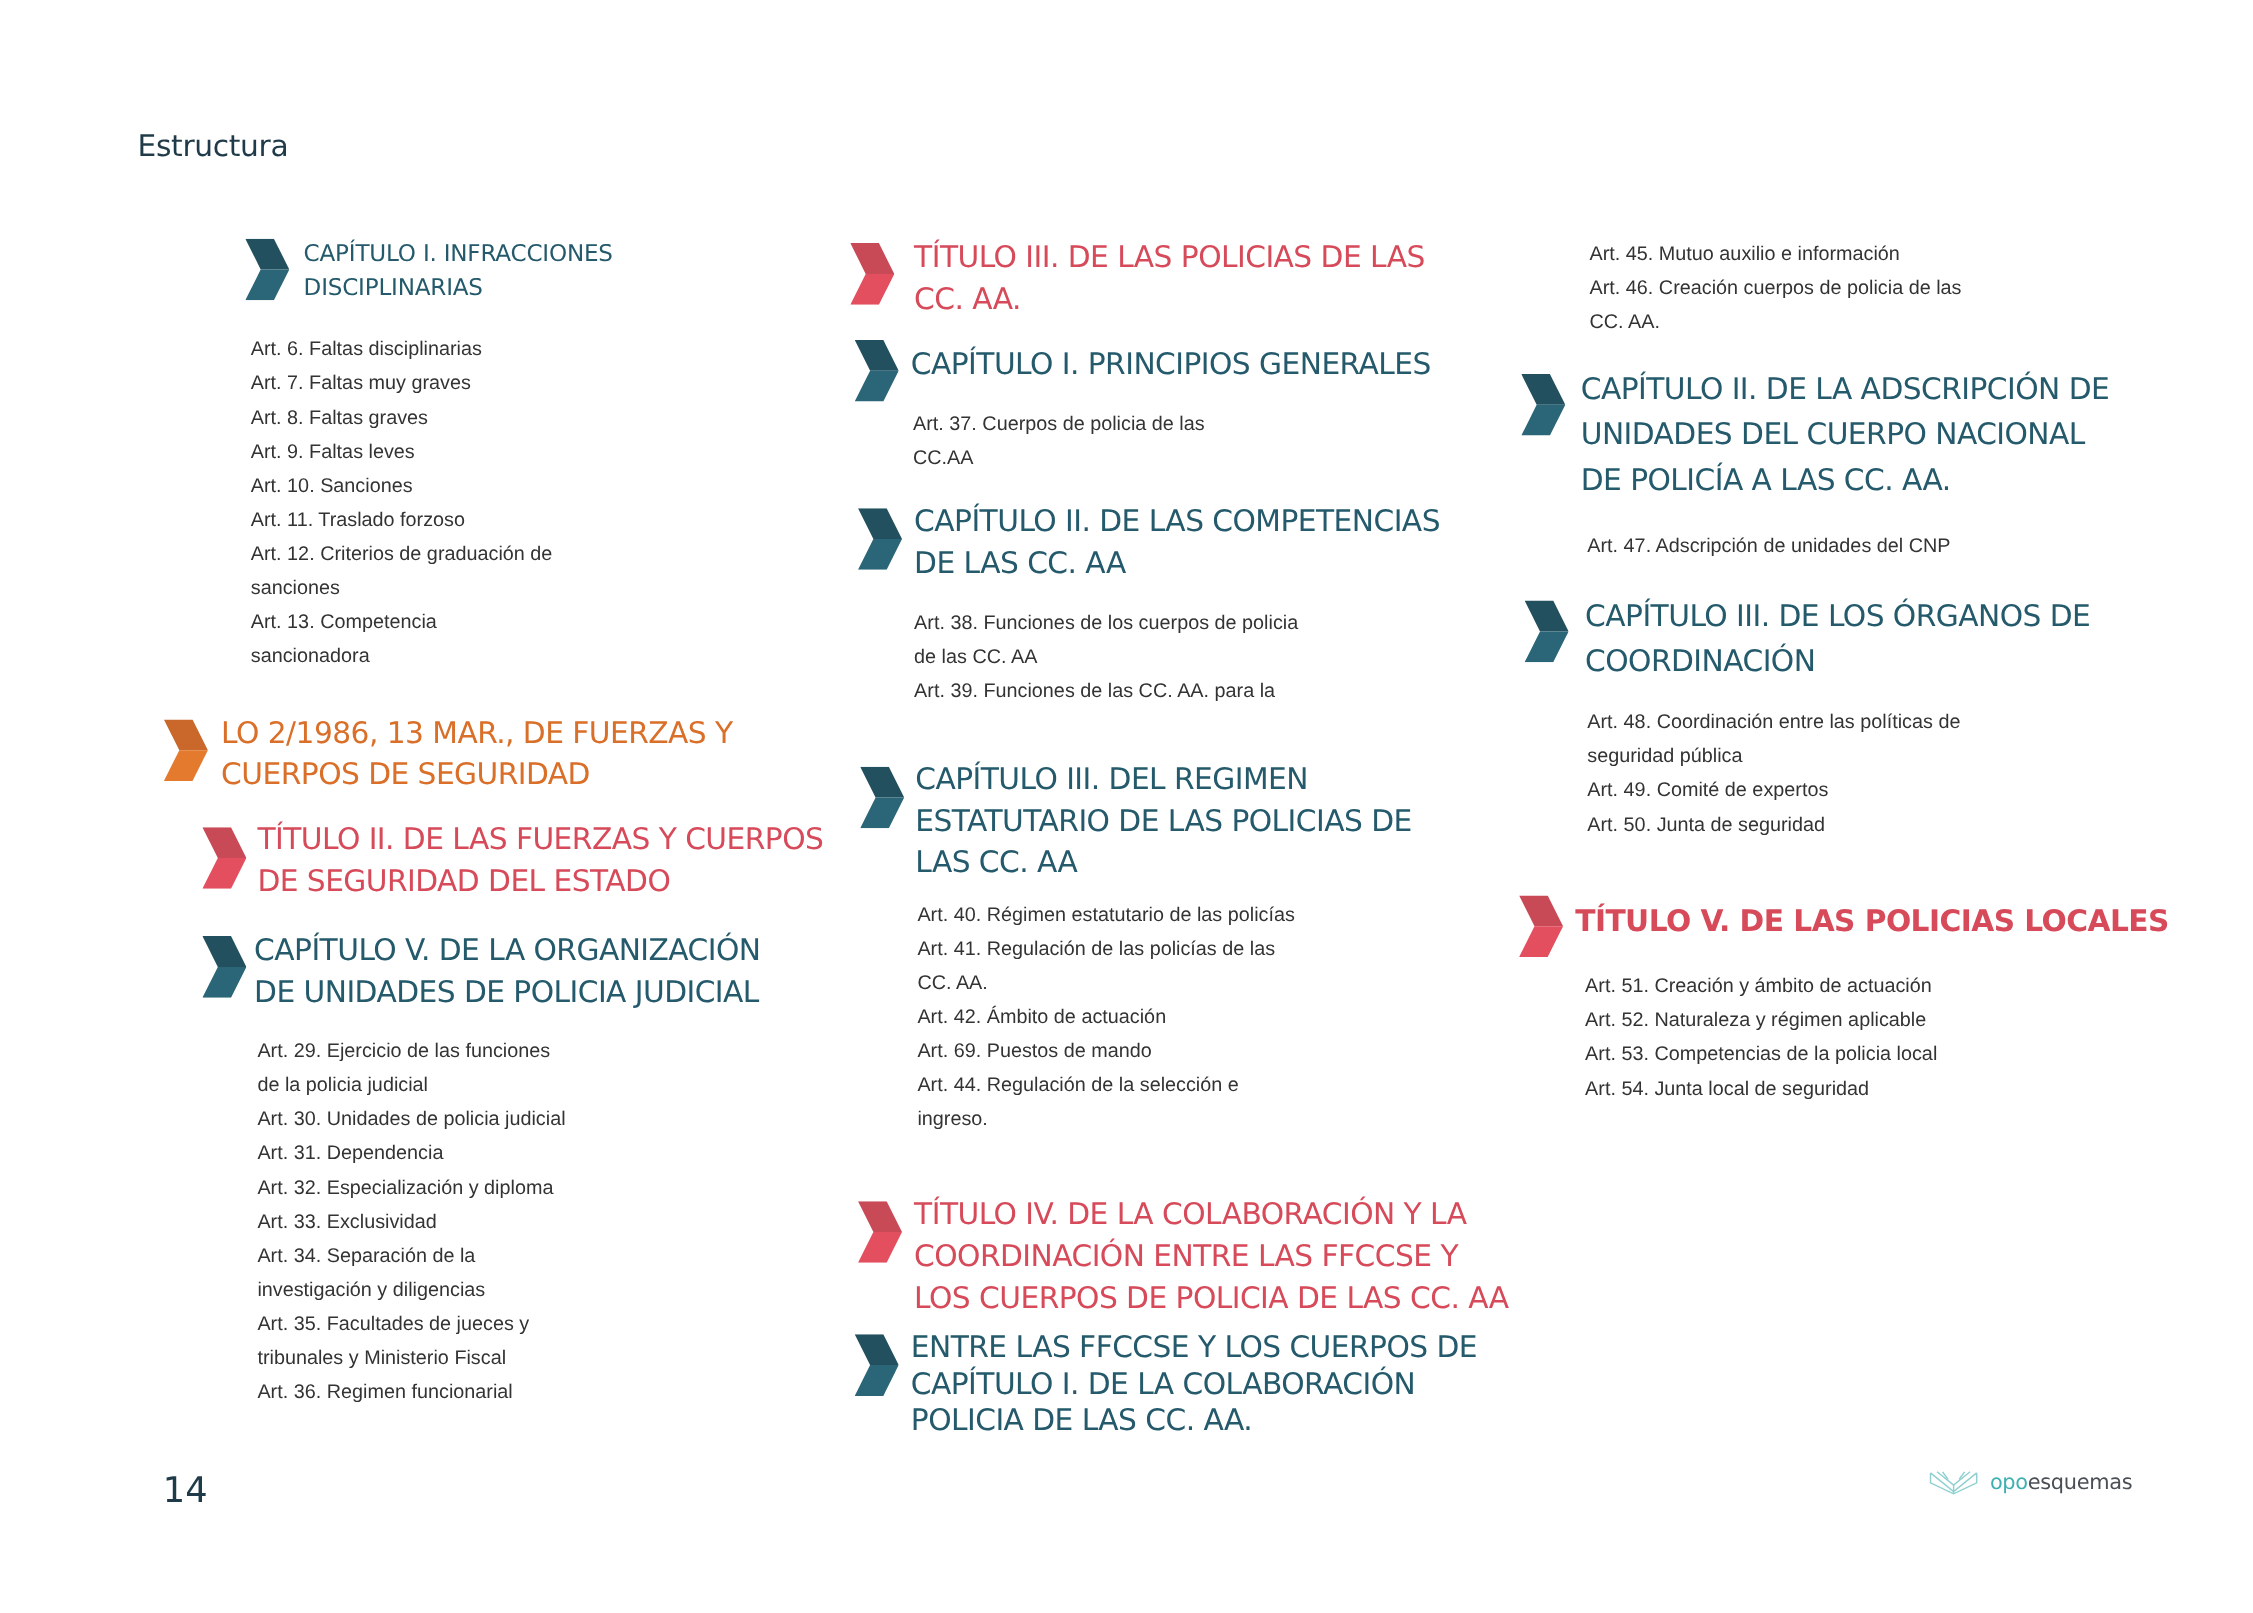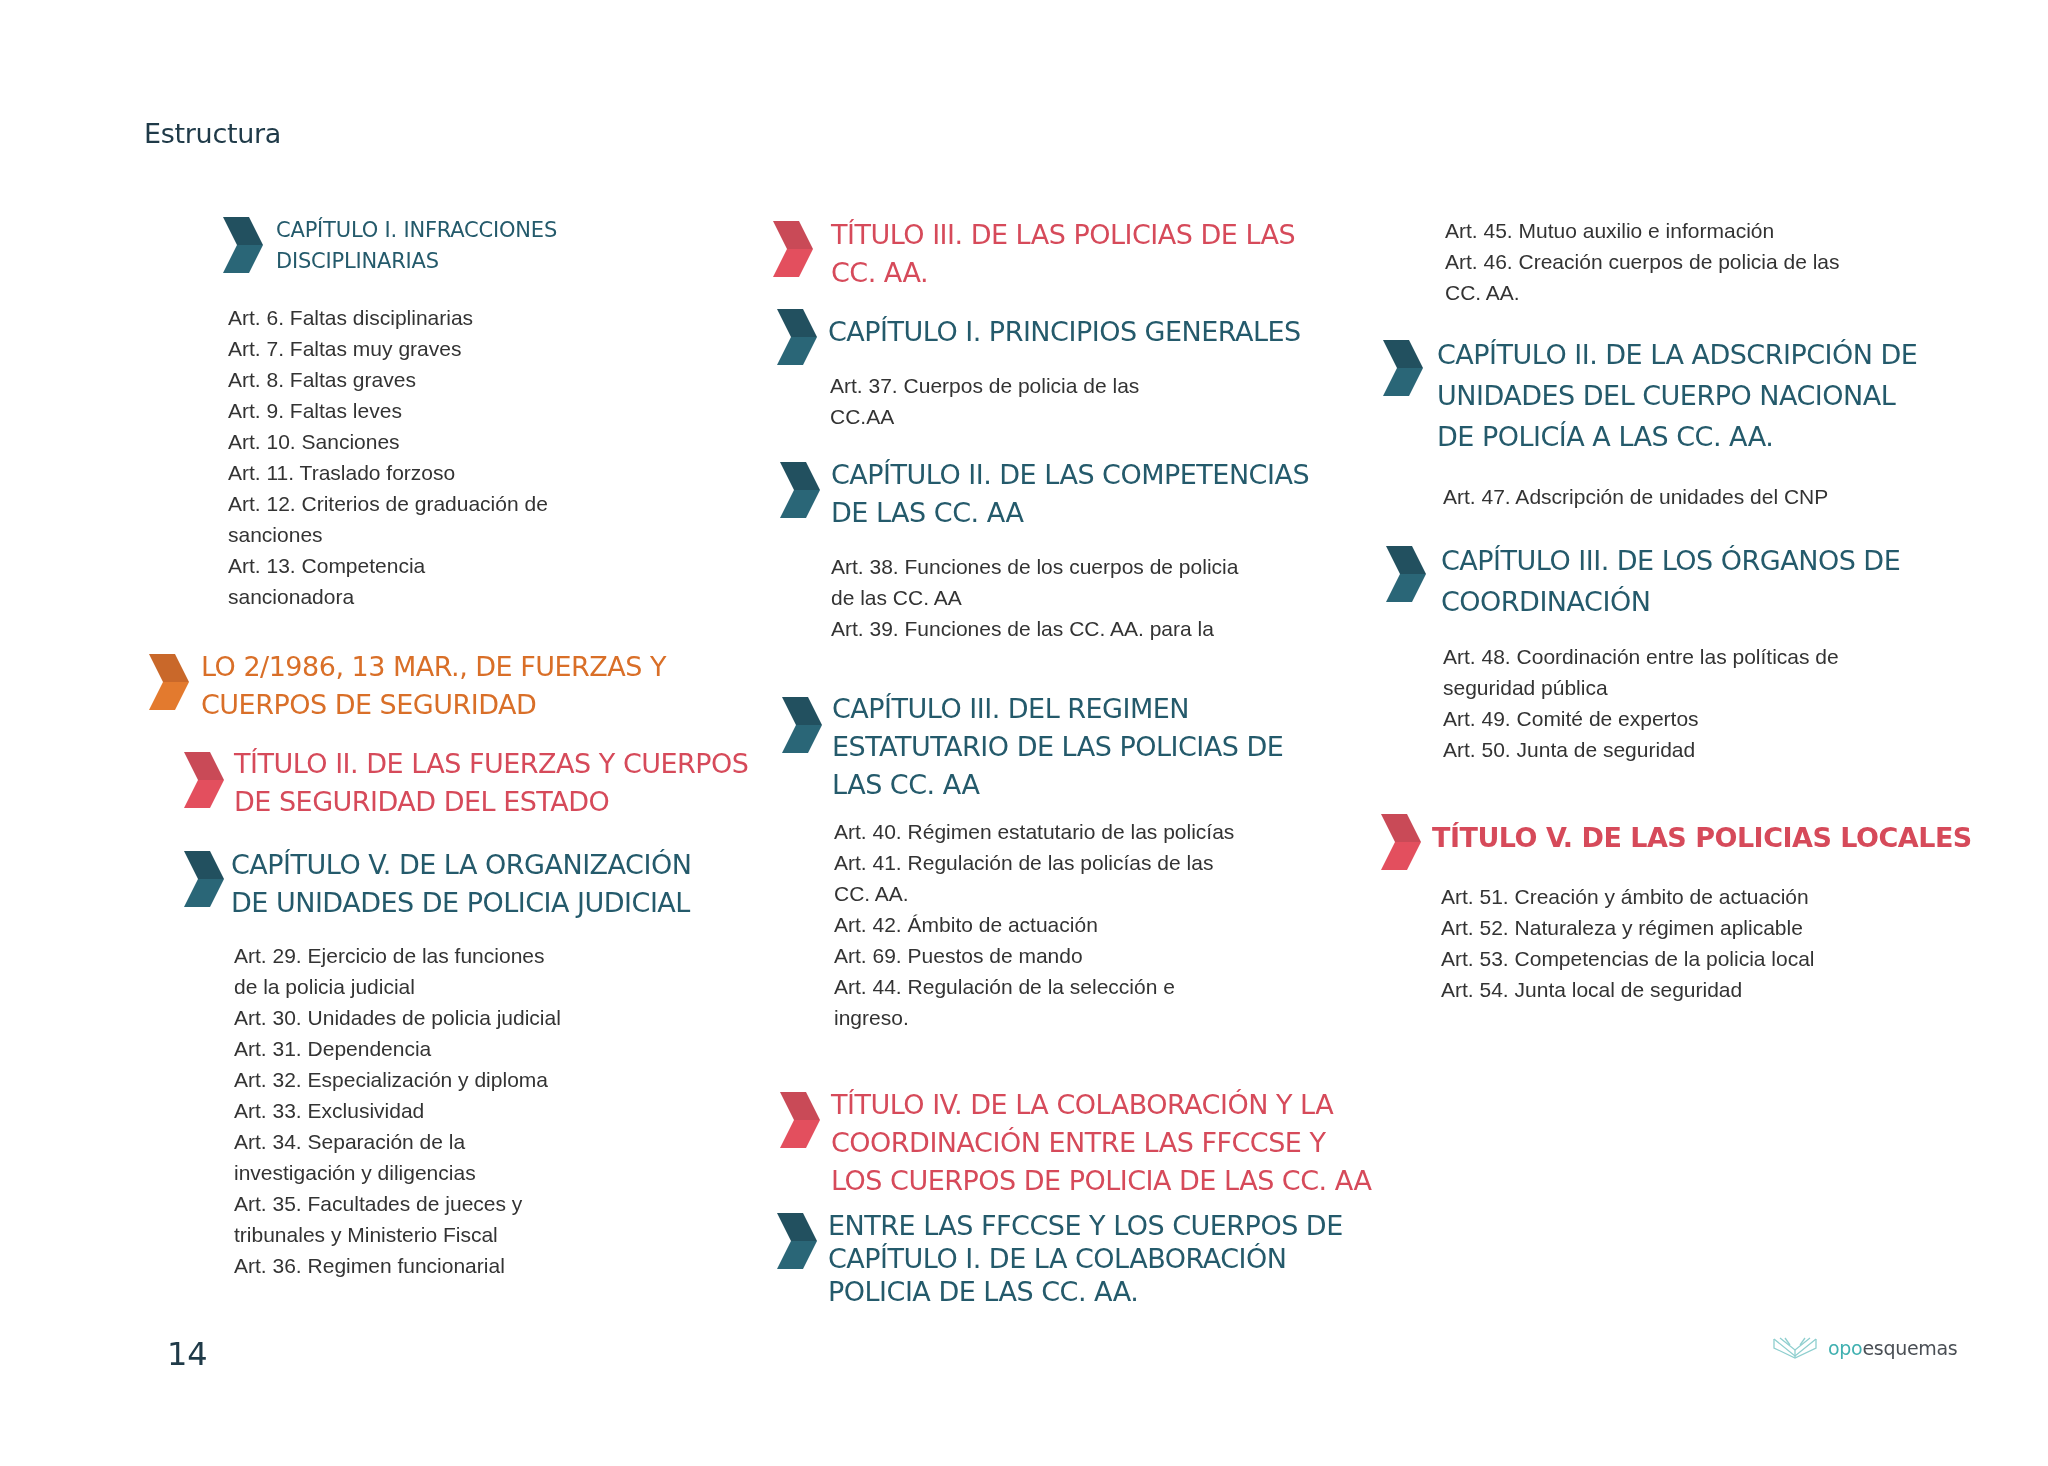--- a/index.html
+++ b/index.html
@@ -1,33 +1,33 @@
 <!DOCTYPE html>
 <html><head>
 <meta charset="utf-8">
 <style>
   html, body { margin:0; padding:0; background:#ffffff; }
   body { width:2048px; height:1466px; position:relative; overflow:hidden;
          font-family:"DejaVu Sans", sans-serif; }
-  .abs { position:absolute;margin-left:19px; }
+  .abs { position:absolute; }
   .page-header { left:125px; top:118px; font-size:27px; color:#1f3a48;
                  font-family:"DejaVu Sans", sans-serif; letter-spacing:-0.3px; }
   .page-number { left:148px; top:1335px; font-size:32px; color:#1f3a48;
                  font-family:"DejaVu Sans", sans-serif; }
   .chev { position:absolute; width:40px; height:56px; }
   .chev svg { width:100%; height:100%; display:block; }
   .heading { position:absolute; font-family:"DejaVu Sans", sans-serif;
              text-transform:uppercase; letter-spacing:-0.5px; line-height:38px;
              font-size:27px; }
   .heading .line { display:block; white-space:nowrap; }
   .teal { color:#245a6b; }
   .red { color:#d64a5a; }
   .orange { color:#d96f28; }
   .small { font-size:21px; line-height:31px; letter-spacing:-0.2px; }
-  .arts { position:absolute; font-family:"Liberation Sans", sans-serif; font-size:21px;
+  .arts { position:absolute; font-family:"Liberation Sans", sans-serif; font-size:18px;
           line-height:31px; color:#333333; }
   .arts .line { display:block; white-space:nowrap; }
   .logo { left:1753px; top:1334px; height:28px; display:flex; align-items:center; gap:10px; }
   .logo-text { font-family:"DejaVu Sans", sans-serif; font-size:19px; letter-spacing:-0.3px; }
   .logo-opo { color:#3fb0b0; }
   .logo-rest { color:#4a4f55; }
 </style>
 </head>
 <body>
 

